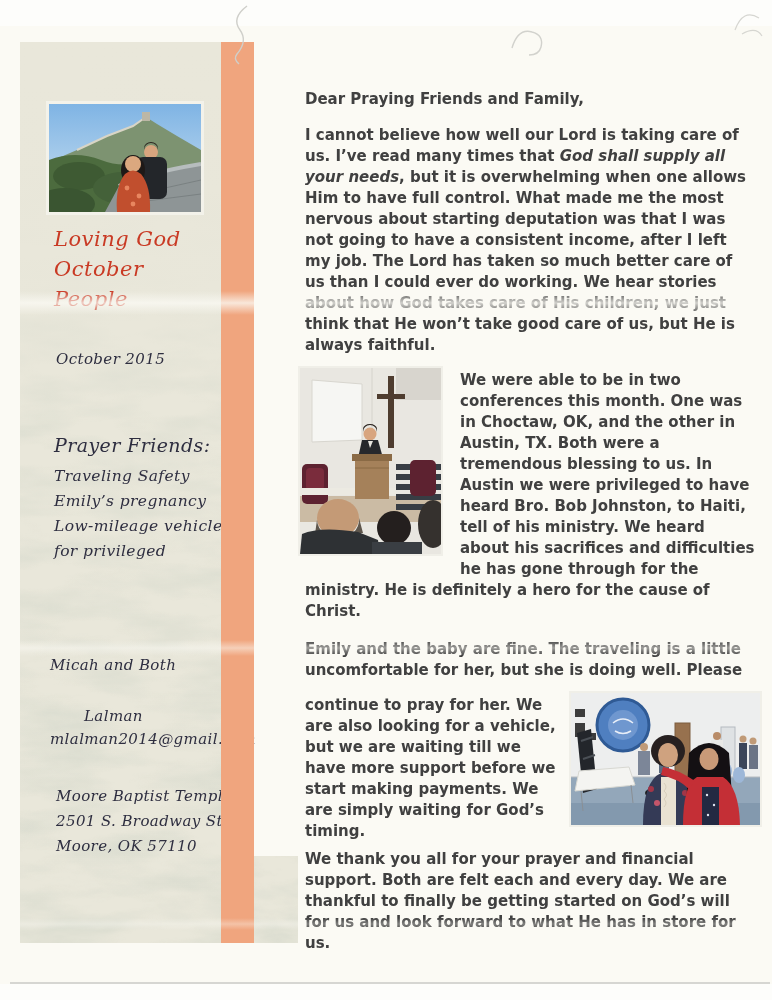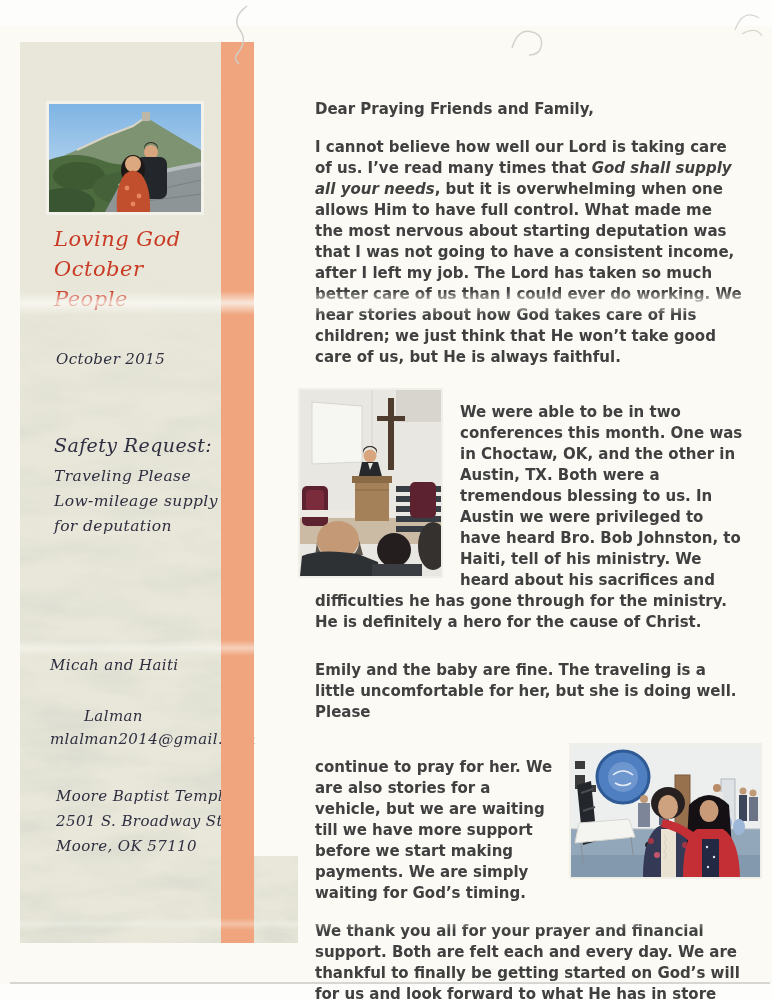--- a/index.html
+++ b/index.html
@@ -52,21 +52,21 @@
   .prayer-title{font-size:19px;margin:0 0 8px 0;}
   .prayer-item{font-size:15.5px;line-height:25px;}
   .contact{position:absolute;left:30px;top:612px;width:180px;font-size:15px;line-height:23px;}
   .contact .indent{padding-left:34px;margin-top:28px;}
   .church{position:absolute;left:36px;top:742px;width:180px;font-size:15px;line-height:25px;}
   
   .main{
     position:absolute;left:298px;top:82px;width:464px;
     color:#404040;font-size:15px;font-weight:600;line-height:21px;
   }
-  .main p{margin:17px;}
+  .main p{margin:7px;}
   .salutation{margin:0;}
   .p1{margin-top:42px !important;}
   .p2{margin-top:15px !important;}
   .p2 .it{font-style:italic;}
   .p3-block{margin-top:1px;display:flow-root;}
   .photo{box-sizing:content-box;border:2px solid #f0efe8;background:#e8e6e0;}
   .church-photo{float:left;width:141px;height:186px;margin:3px 17px 4px 0;}
   .p4a{margin-top:10px !important;}
   .p45-block{display:flow-root;}
   .fellowship-photo{float:right;width:189px;height:132px;margin:3px 0 6px 11px;}
@@ -145,27 +145,28 @@
     </div>
 
     <div class="motto">
       <div>Loving God</div>
       <div>October People</div>
     </div>
 
     <div class="script side-date">October 2015</div>
 
     <div class="prayer">
-      <div class="script prayer-title">Safety Request:</div>
-      <div class="script prayer-item">Traveling Please</div>
-      <div class="script prayer-item">Low-mileage supply for deputation</div>
+      <div class="script prayer-title">Prayer Friends:</div>
+      <div class="script prayer-item">Traveling Safety</div>
+      <div class="script prayer-item">Emily’s pregnancy</div>
+      <div class="script prayer-item">Low-mileage vehicle for privileged</div>
     </div>
 
     <div class="script contact">
-      <div>Micah and Haiti</div>
+      <div>Micah and Both</div>
       <div class="indent">Lalman</div>
       <div>mlalman2014@gmail.com</div>
     </div>
 
     <div class="script church">
       <div>Moore Baptist Temple</div>
       <div>2501 S. Broadway St.</div>
       <div>Moore, OK 57110</div>
     </div>
   </div>
@@ -282,21 +283,21 @@
           <path d="M118 60 Q138 40 158 60 L163 132 L114 132 Z" fill="#141013"></path>
           <ellipse cx="138" cy="66" rx="9.5" ry="11" fill="#c99a78"></ellipse>
           <path d="M112 132 Q112 92 126 84 L152 84 Q168 94 169 132 Z" fill="#c42f36"></path>
           <path d="M124 88 Q106 76 92 74 L90 82 Q108 86 118 96 Z" fill="#c42f36"></path>
           <rect x="131" y="94" width="17" height="38" fill="#232942"></rect>
           <circle cx="136" cy="102" r="1.2" fill="#dfe3ef"></circle>
             <circle cx="143" cy="112" r="1.2" fill="#dfe3ef"></circle>
             <circle cx="137" cy="122" r="1.2" fill="#dfe3ef"></circle>
         </svg>
       </div>
-      <p>continue to pray for her.  We are also stories for a vehicle, but we are waiting till we have more support before we start making payments. We are simply waiting for God’s timing.</p>
+      <p>continue to pray for her.  We are also looking for a vehicle, but we are waiting till we have more support before we start making payments. We are simply waiting for God’s timing.</p>
       <p class="p5">We thank you all for your prayer and financial support. Both are felt each and every day. We are thankful to finally be getting started on God’s will for us and look forward to what He has in store for us.</p>
     </div>
 
     <p class="signature">Micah and Emily Lalman</p>
   </div>
 
   <div class="crease crease1"></div>
   <div class="crease crease2"></div>
   <div class="crease crease3"></div>
 

